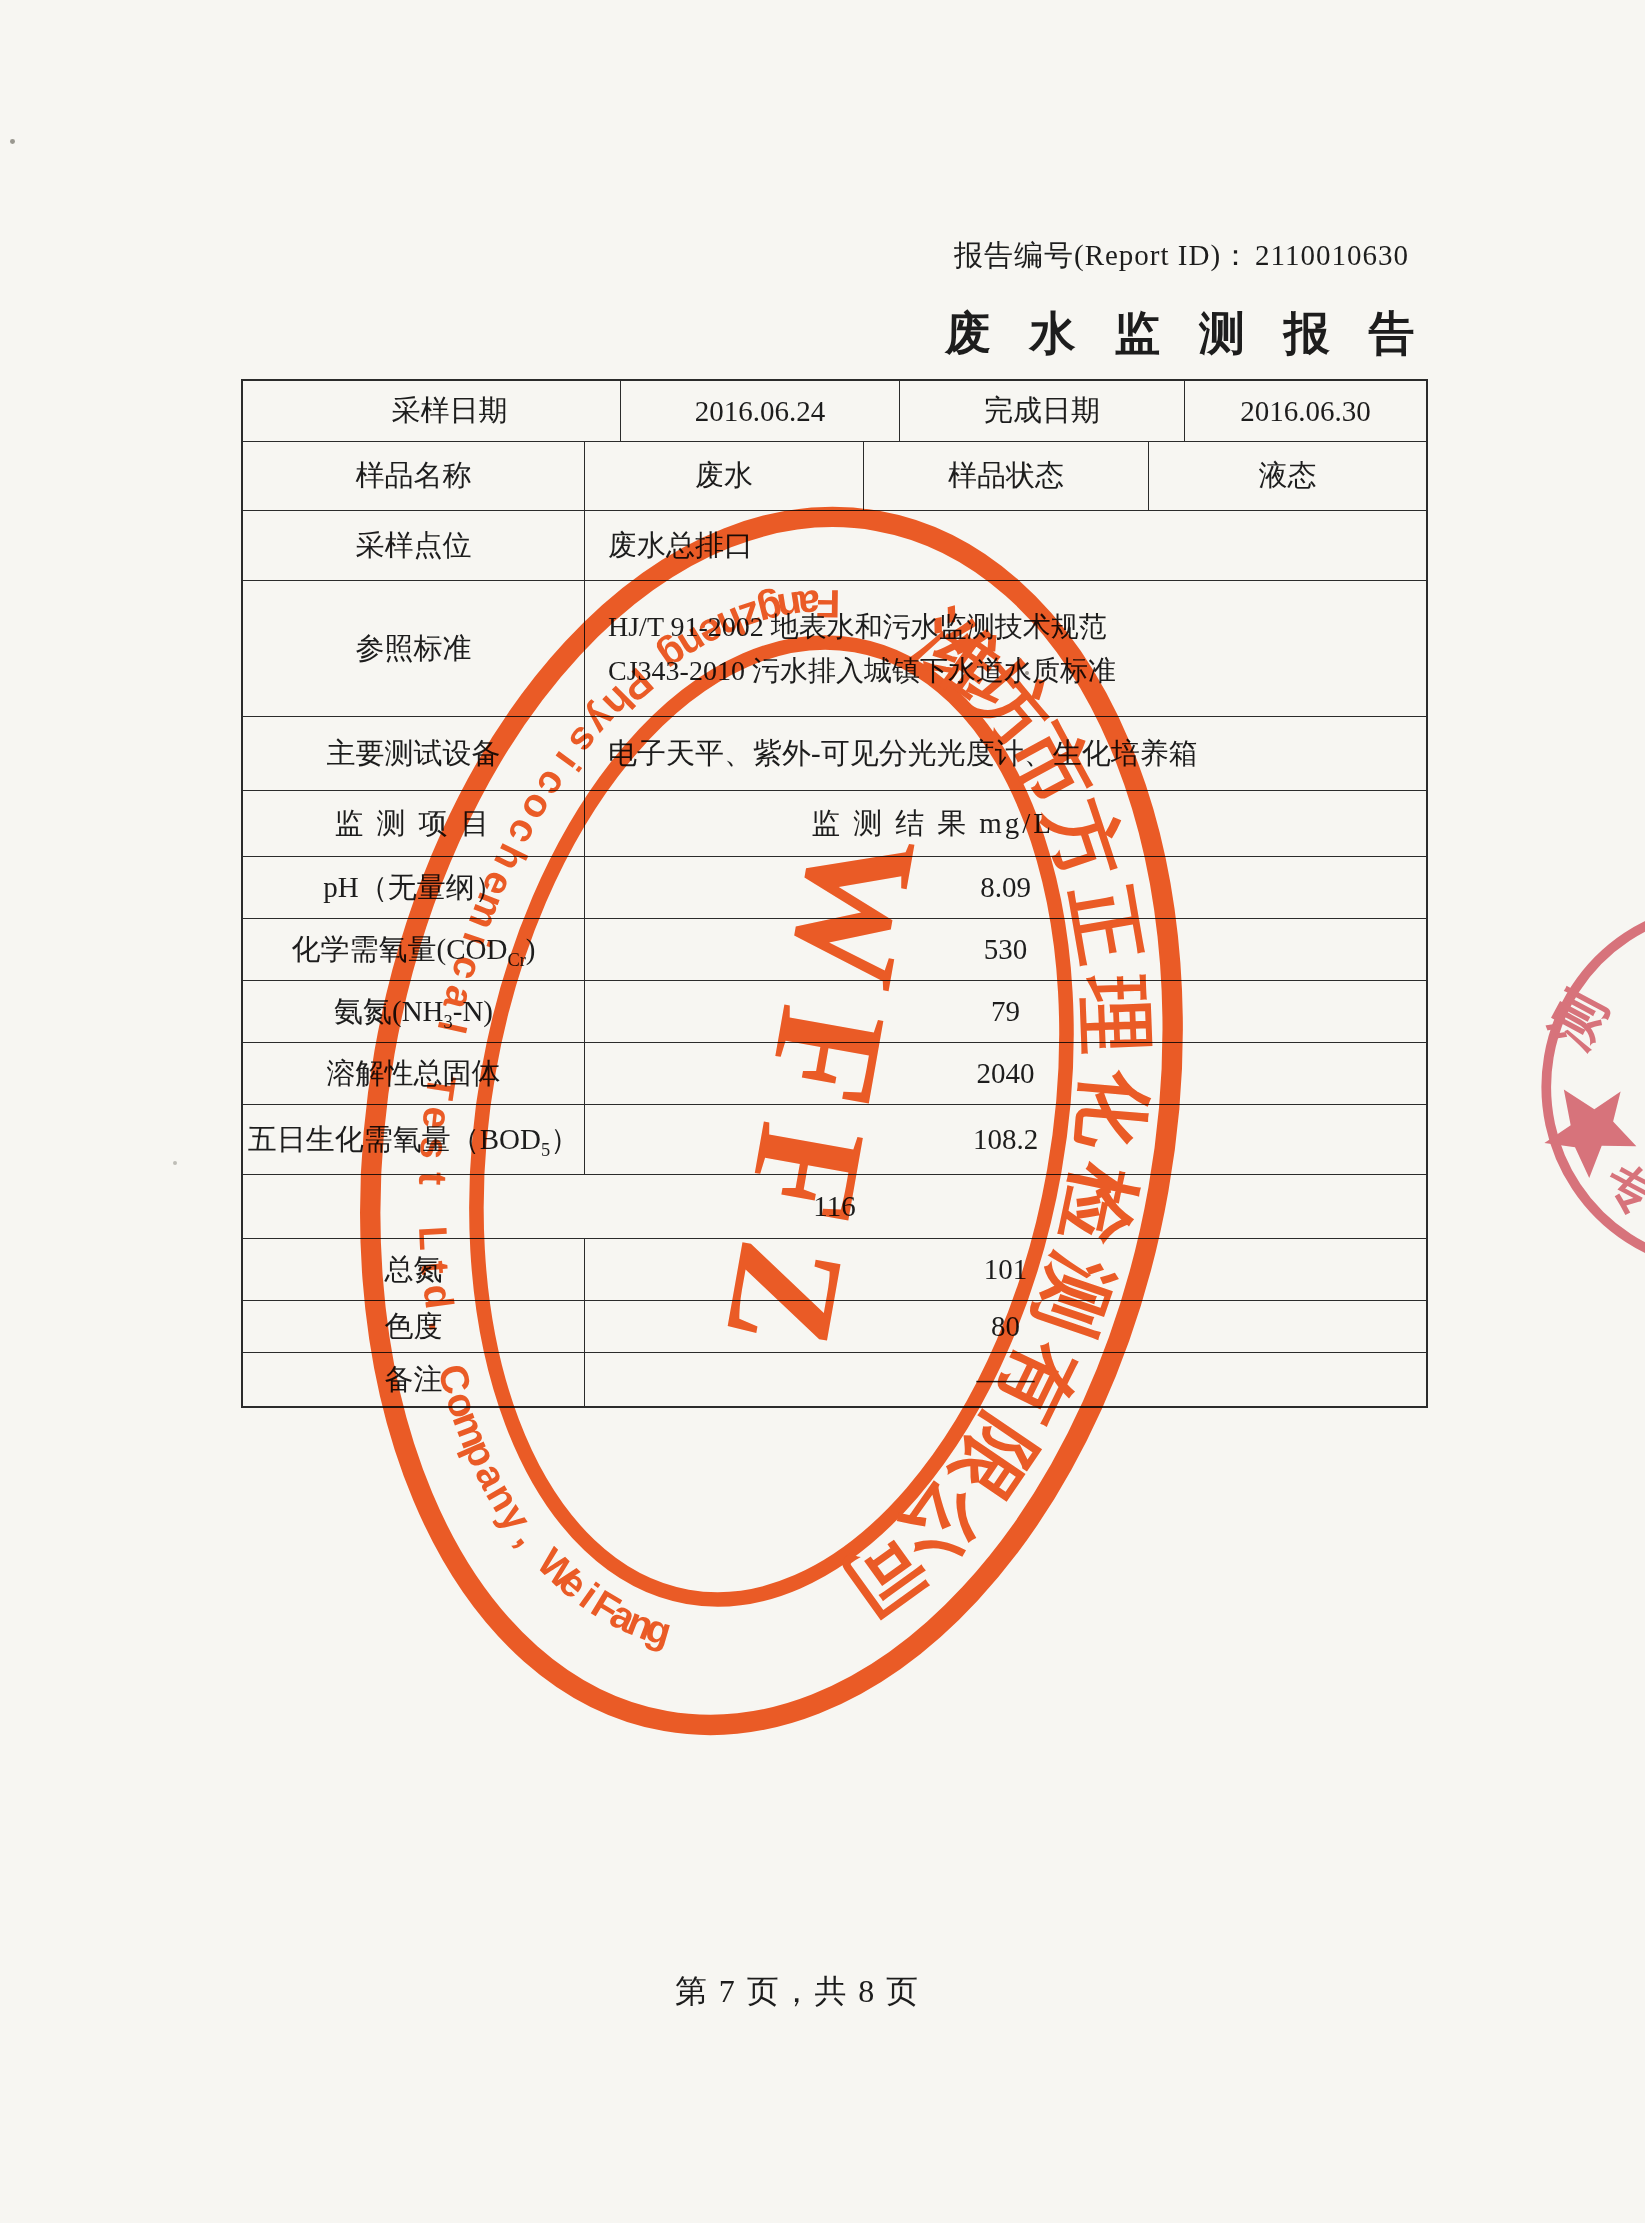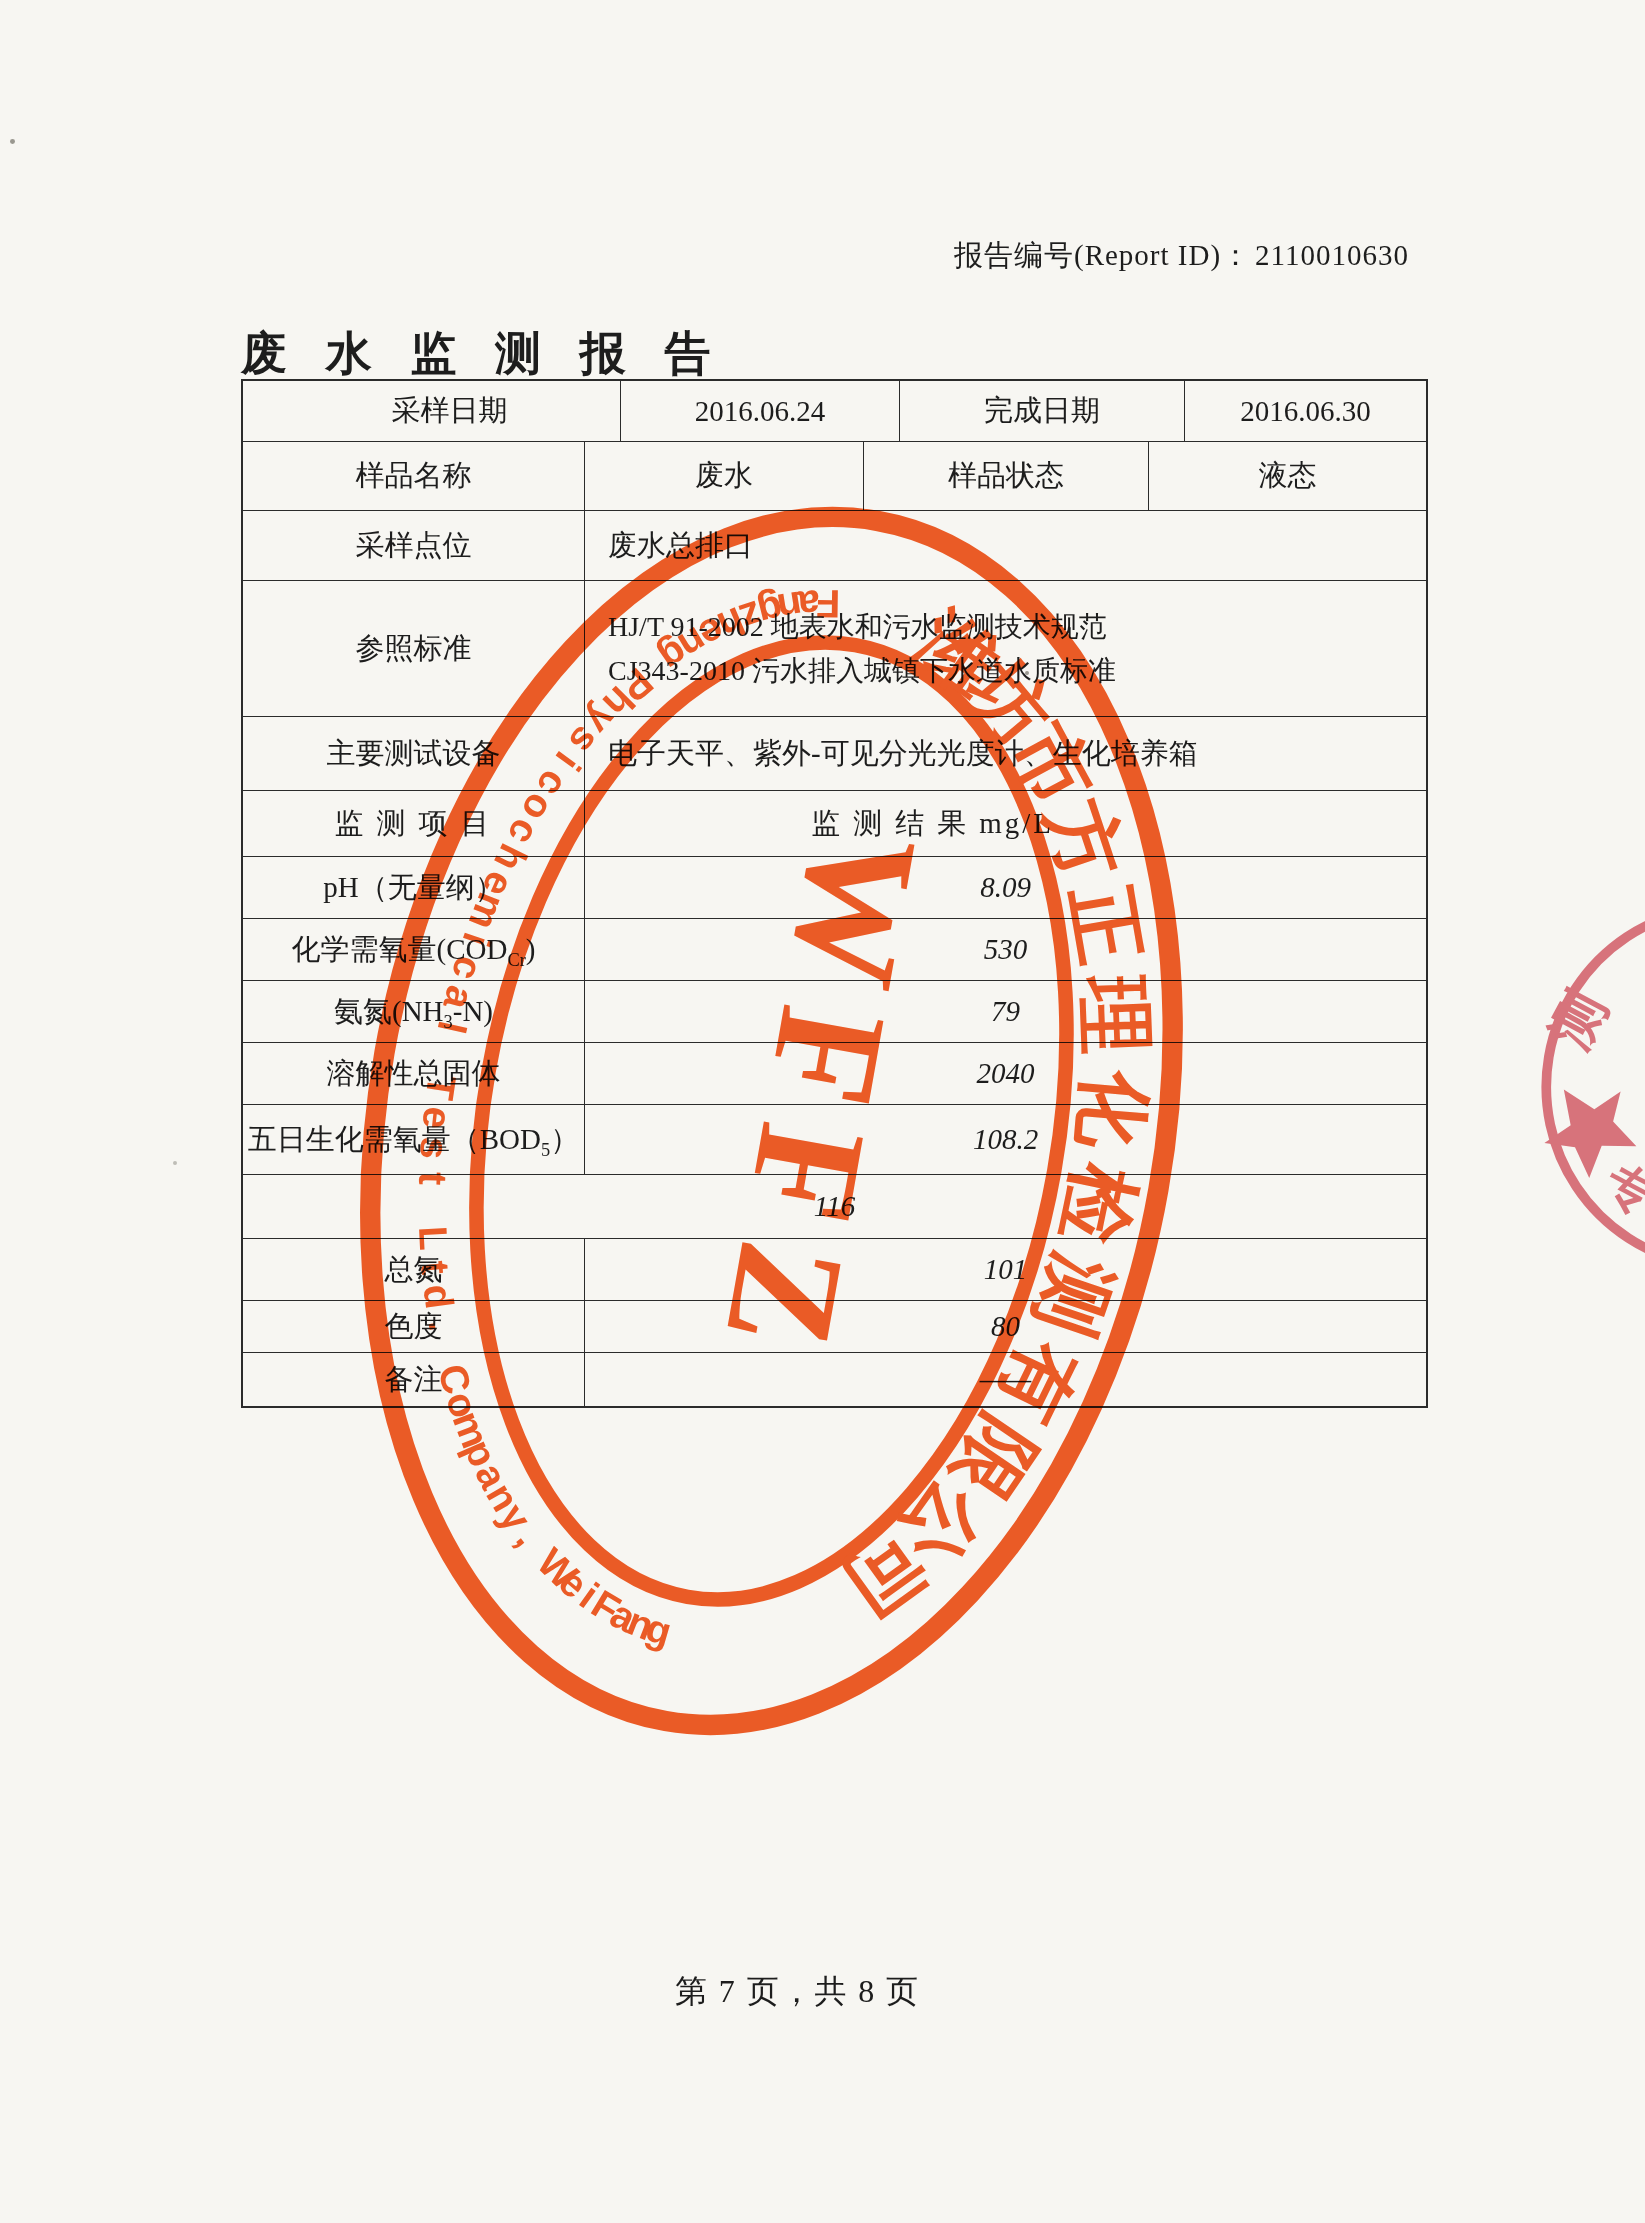--- a/index.html
+++ b/index.html
@@ -8,43 +8,43 @@
     background:#f7f6f2;
     font-family:"Liberation Serif","DejaVu Serif",serif;
     color:#1d1d1d;
   }
   .report-id{
     position:absolute;left:954px;top:236px;font-size:29px;letter-spacing:1px;
     white-space:nowrap;
   }
   .report-id .rid-val{margin-left:4px;}
   .doc-title{
-    position:absolute;left:241px;top:303px;width:1187px;text-align:left;
-    font-size:46px;font-weight:bold;letter-spacing:13.6px;margin-top:20px;
+    position:absolute;left:241px;top:303px;width:1187px;text-align:right;
+    font-size:46px;font-weight:bold;letter-spacing:13.6px;
   }
   .main-table{
     position:absolute;left:241px;top:379px;width:1187px;
     border:2.9px solid #2b2b2b;box-sizing:border-box;
     background:transparent;
   }
   .trow{display:flex;border-top:1.9px solid #2b2b2b;box-sizing:border-box;}
   .trow:first-child{border-top:none;margin-left:36px;}
   .cell{
     display:flex;align-items:center;justify-content:center;
     font-size:29px;box-sizing:border-box;overflow:hidden;
   }
   .c1{width:342px;border-right:1.9px solid #2b2b2b;}
   .c2{width:279px;border-right:1.9px solid #2b2b2b;}
   .c3{width:285px;border-right:1.9px solid #2b2b2b;}
   .c4{flex:1;}
   .c-label{width:342px;border-right:1.9px solid #2b2b2b;}
   .c-merged{flex:1;justify-content:flex-start;padding-left:23px;}
   .c-lines{flex:1;flex-direction:column;align-items:flex-start;justify-content:center;
            padding-left:23px;font-size:28px;line-height:1.55;}
-  .c-value{flex:1;justify-content:center;font-style:italic;}
+  .c-value{flex:1;justify-content:center;}
   .c-resh{flex:1;justify-content:center;padding-right:146px;letter-spacing:2.9px;}
   .lbl{white-space:nowrap;}
   .cell sub{font-size:18.4px;line-height:0;}
   .page-footer{
     position:absolute;left:0;top:1970px;width:1595px;text-align:center;
     font-size:32px;letter-spacing:1.9px;
   }
   .stamp-svg{position:absolute;left:320px;top:466px;mix-blend-mode:multiply;opacity:.95;}
   .side-stamp-svg{position:absolute;left:1494px;top:893px;mix-blend-mode:multiply;opacity:.85;}
   .speck{position:absolute;border-radius:50%;background:#9a9890;}

